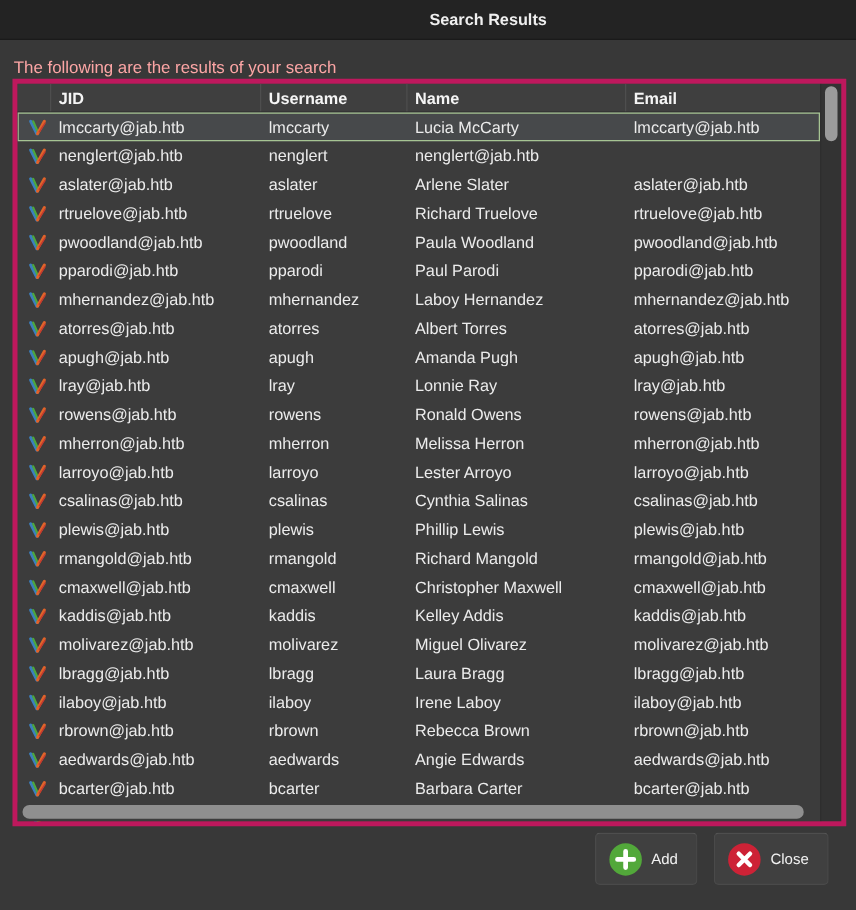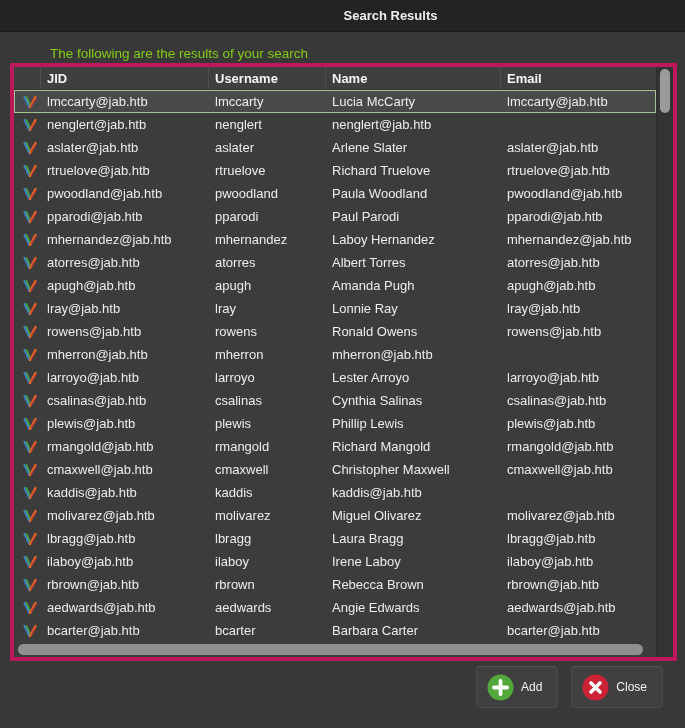--- a/index.html
+++ b/index.html
@@ -11,21 +11,21 @@
   }
   
   .titlebar{
     position:absolute;top:0;left:0;width:685px;height:31px;
     background:#232323;border-bottom:1px solid #1a1a1a;
     display:flex;align-items:center;justify-content:center;padding-left:48px;
   }
   .titlebar .title{font-size:13px;font-weight:bold;color:#efefef;}
   
   .intro{
-    position:absolute;left:11px;top:46px;font-size:13.5px;color:#84cc16;margin-left:39px;
+    position:absolute;left:11px;top:46px;font-size:13.5px;color:#fca5a5;
   }
   
   .table{
     position:absolute;left:10px;top:63px;width:667px;height:598px;
     background:#3c3c3c;border:4px solid #be185d;box-sizing:border-box;
     overflow:hidden;
   }
   .thead{
     display:grid;grid-template-columns:27px 168px 117px 175px 1fr;
     width:calc(100% - 17px);height:23px;background:#3f3f3f;
@@ -256,20 +256,21 @@
     <span class="cell icon-cell">
       <svg width="16" height="16" viewBox="0 0 16 16">
         <path d="M2.5 3 L7.5 13" stroke="#3c7fbe" stroke-width="2.4" stroke-linecap="round" fill="none"></path>
         <path d="M4.5 3 L8.5 12" stroke="#4ca83e" stroke-width="1.7" stroke-linecap="round" fill="none"></path>
         <path d="M13.5 3 L8 13" stroke="#e0632a" stroke-width="2.4" stroke-linecap="round" fill="none"></path>
         <path d="M14 4.5 L9.5 11.5" stroke="#c43b2e" stroke-width="1.2" stroke-linecap="round" fill="none"></path>
       </svg>
     </span>
     <span class="cell">mherron@jab.htb</span>
     <span class="cell">mherron</span>
+    <span class="cell">Melissa Herron</span>
     <span class="cell">mherron@jab.htb</span>
   </div>
       <div class="tr">
     <span class="cell icon-cell">
       <svg width="16" height="16" viewBox="0 0 16 16">
         <path d="M2.5 3 L7.5 13" stroke="#3c7fbe" stroke-width="2.4" stroke-linecap="round" fill="none"></path>
         <path d="M4.5 3 L8.5 12" stroke="#4ca83e" stroke-width="1.7" stroke-linecap="round" fill="none"></path>
         <path d="M13.5 3 L8 13" stroke="#e0632a" stroke-width="2.4" stroke-linecap="round" fill="none"></path>
         <path d="M14 4.5 L9.5 11.5" stroke="#c43b2e" stroke-width="1.2" stroke-linecap="round" fill="none"></path>
       </svg>
@@ -339,20 +340,21 @@
     <span class="cell icon-cell">
       <svg width="16" height="16" viewBox="0 0 16 16">
         <path d="M2.5 3 L7.5 13" stroke="#3c7fbe" stroke-width="2.4" stroke-linecap="round" fill="none"></path>
         <path d="M4.5 3 L8.5 12" stroke="#4ca83e" stroke-width="1.7" stroke-linecap="round" fill="none"></path>
         <path d="M13.5 3 L8 13" stroke="#e0632a" stroke-width="2.4" stroke-linecap="round" fill="none"></path>
         <path d="M14 4.5 L9.5 11.5" stroke="#c43b2e" stroke-width="1.2" stroke-linecap="round" fill="none"></path>
       </svg>
     </span>
     <span class="cell">kaddis@jab.htb</span>
     <span class="cell">kaddis</span>
+    <span class="cell">Kelley Addis</span>
     <span class="cell">kaddis@jab.htb</span>
   </div>
       <div class="tr">
     <span class="cell icon-cell">
       <svg width="16" height="16" viewBox="0 0 16 16">
         <path d="M2.5 3 L7.5 13" stroke="#3c7fbe" stroke-width="2.4" stroke-linecap="round" fill="none"></path>
         <path d="M4.5 3 L8.5 12" stroke="#4ca83e" stroke-width="1.7" stroke-linecap="round" fill="none"></path>
         <path d="M13.5 3 L8 13" stroke="#e0632a" stroke-width="2.4" stroke-linecap="round" fill="none"></path>
         <path d="M14 4.5 L9.5 11.5" stroke="#c43b2e" stroke-width="1.2" stroke-linecap="round" fill="none"></path>
       </svg>

